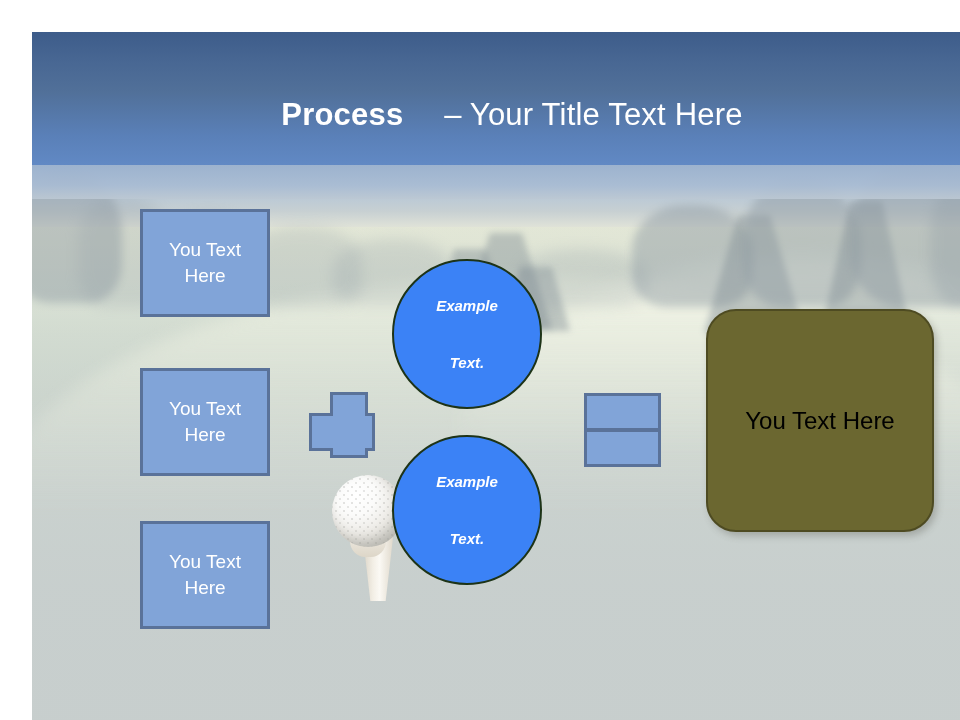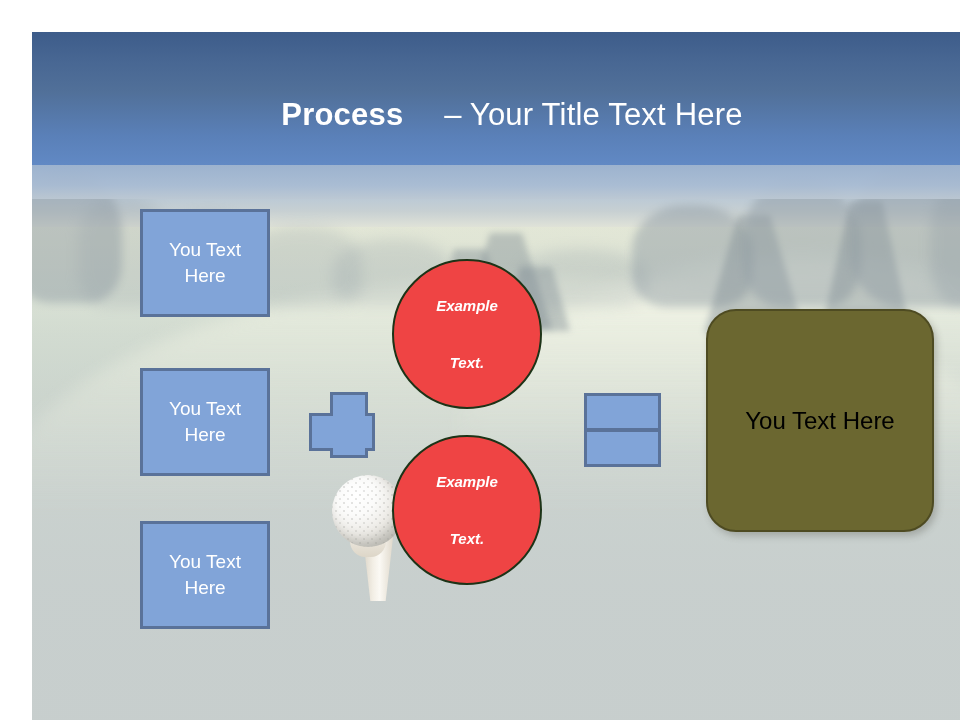--- a/index.html
+++ b/index.html
@@ -155,21 +155,21 @@
     left:21px; top:0; width:24px; height:66px;
   }
   .plus-sign i.fillh { left:3px;  top:24px; width:60px; height:18px; background:#81a4d8; border:none; z-index:3; }
   .plus-sign i.fillv { left:24px; top:3px;  width:18px; height:60px; background:#81a4d8; border:none; z-index:3; }
 
   
   .green-circle {
     position:absolute;
     width:150px; height:150px;
     border-radius:50%;
-    background:#ef4444;
+    background:#3b82f6;
     border:2px solid #1d3317;
     display:flex;
     flex-direction:column;
     align-items:center;
     justify-content:center;
     color:#ffffff;
     font-weight:bold;
     font-style:italic;
     font-size:15px;
     line-height:25px;

